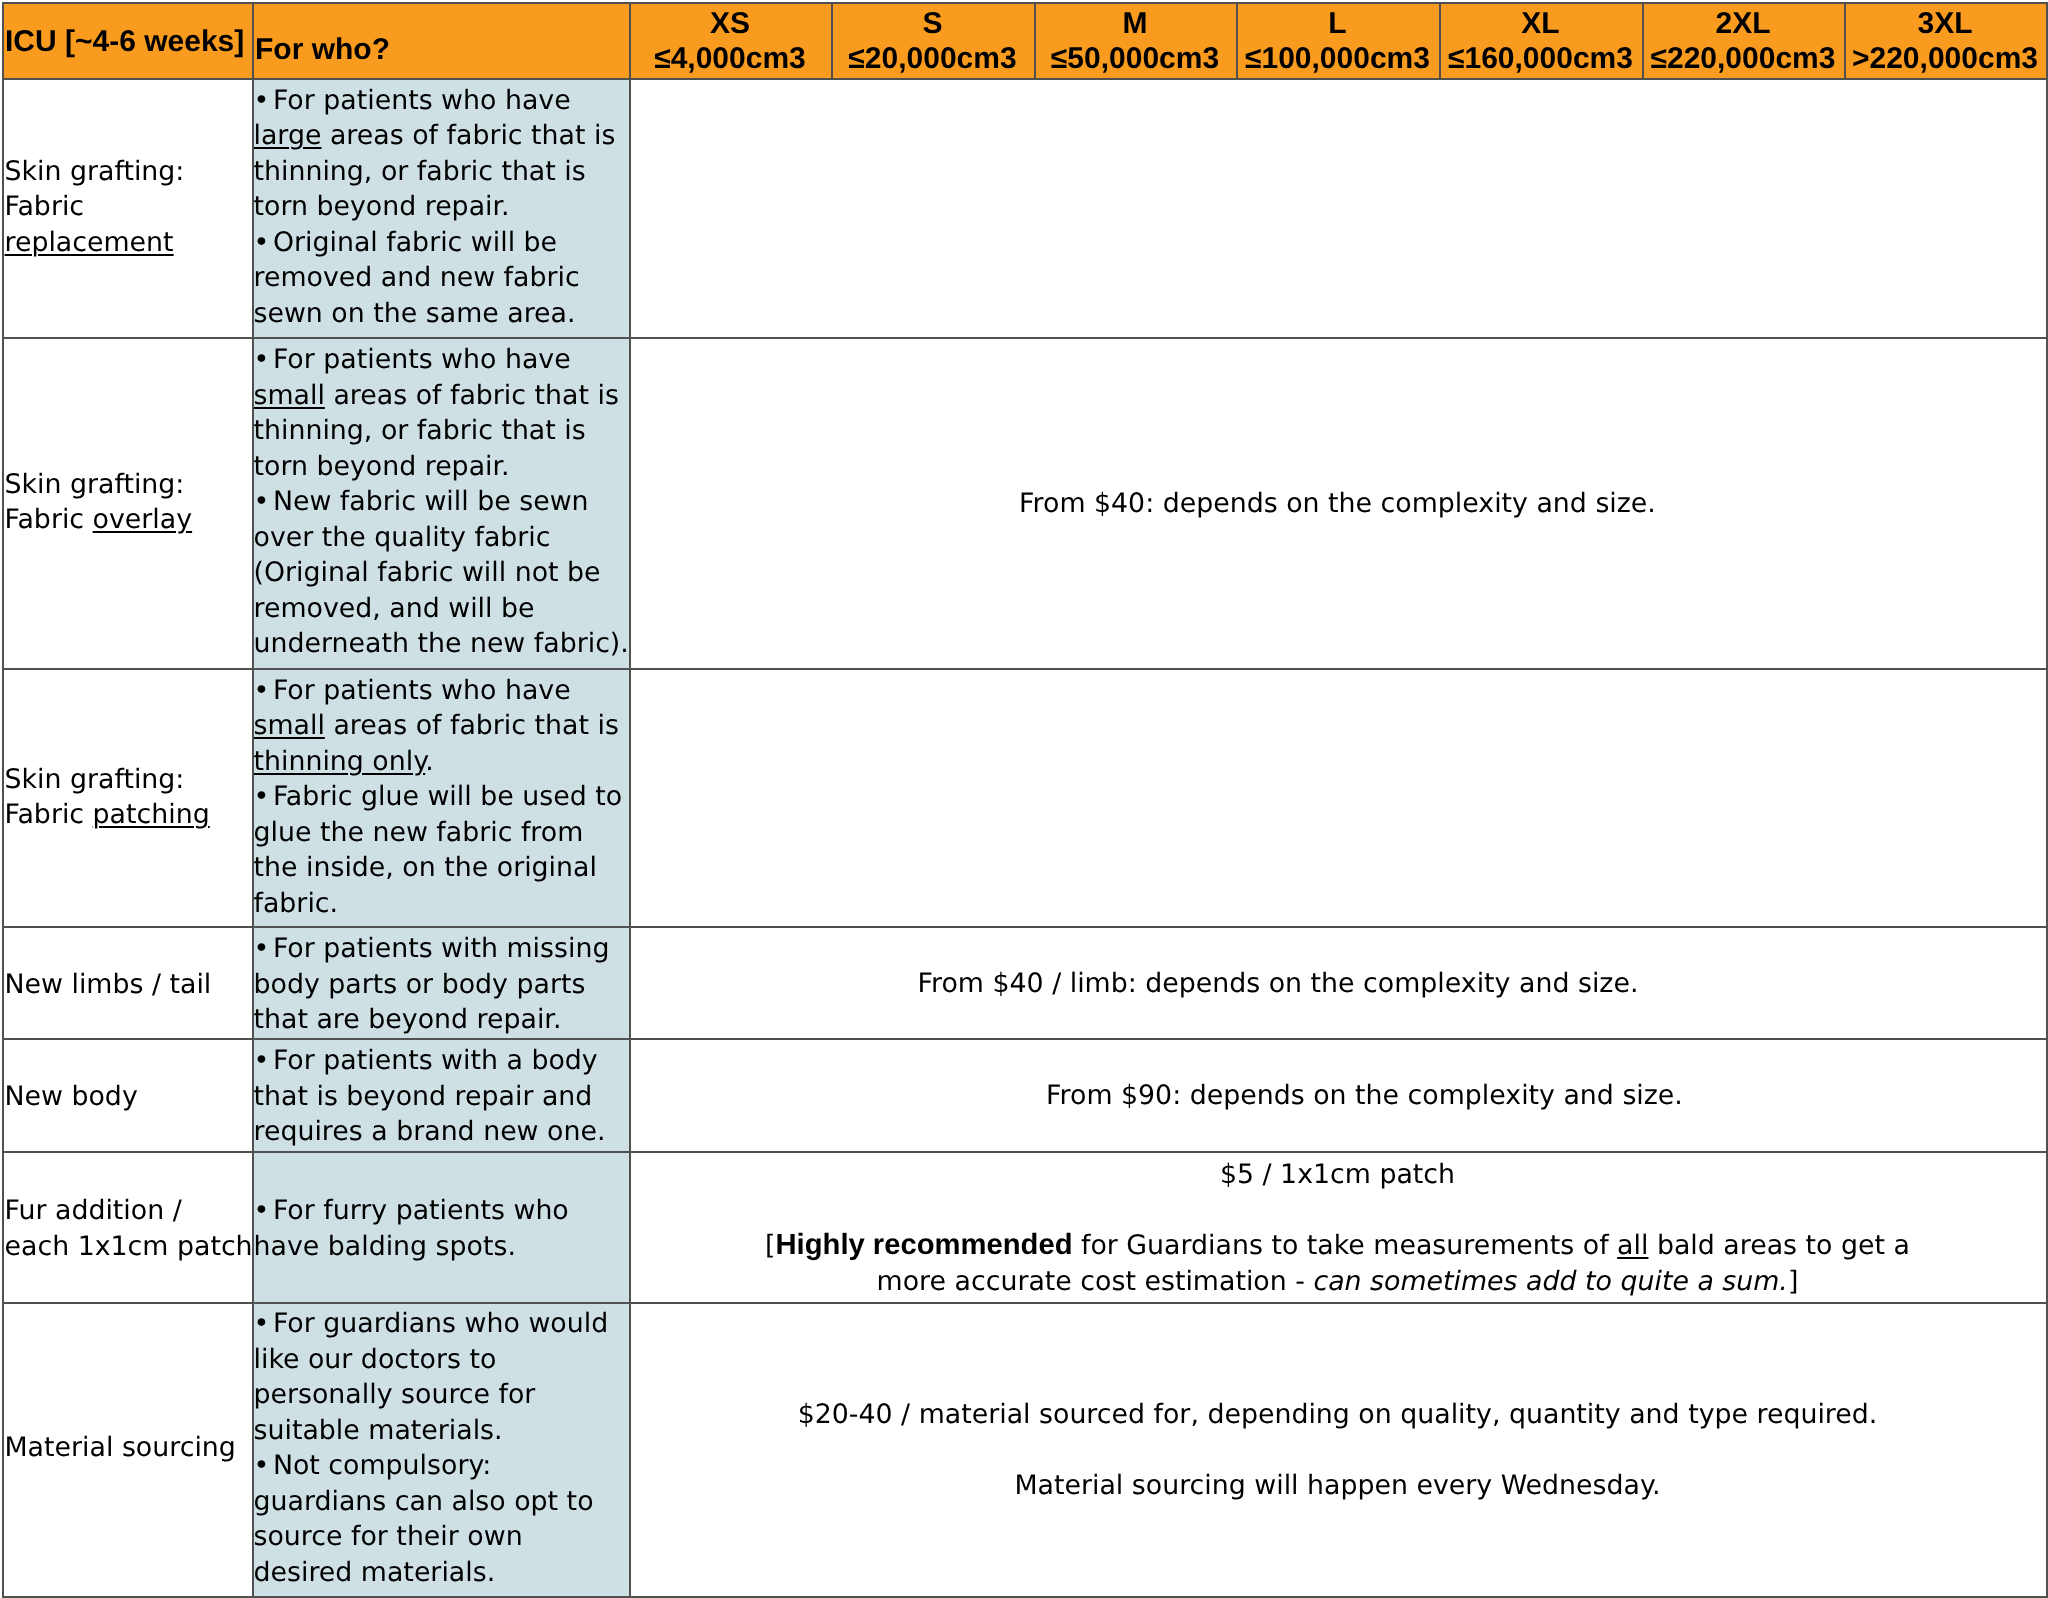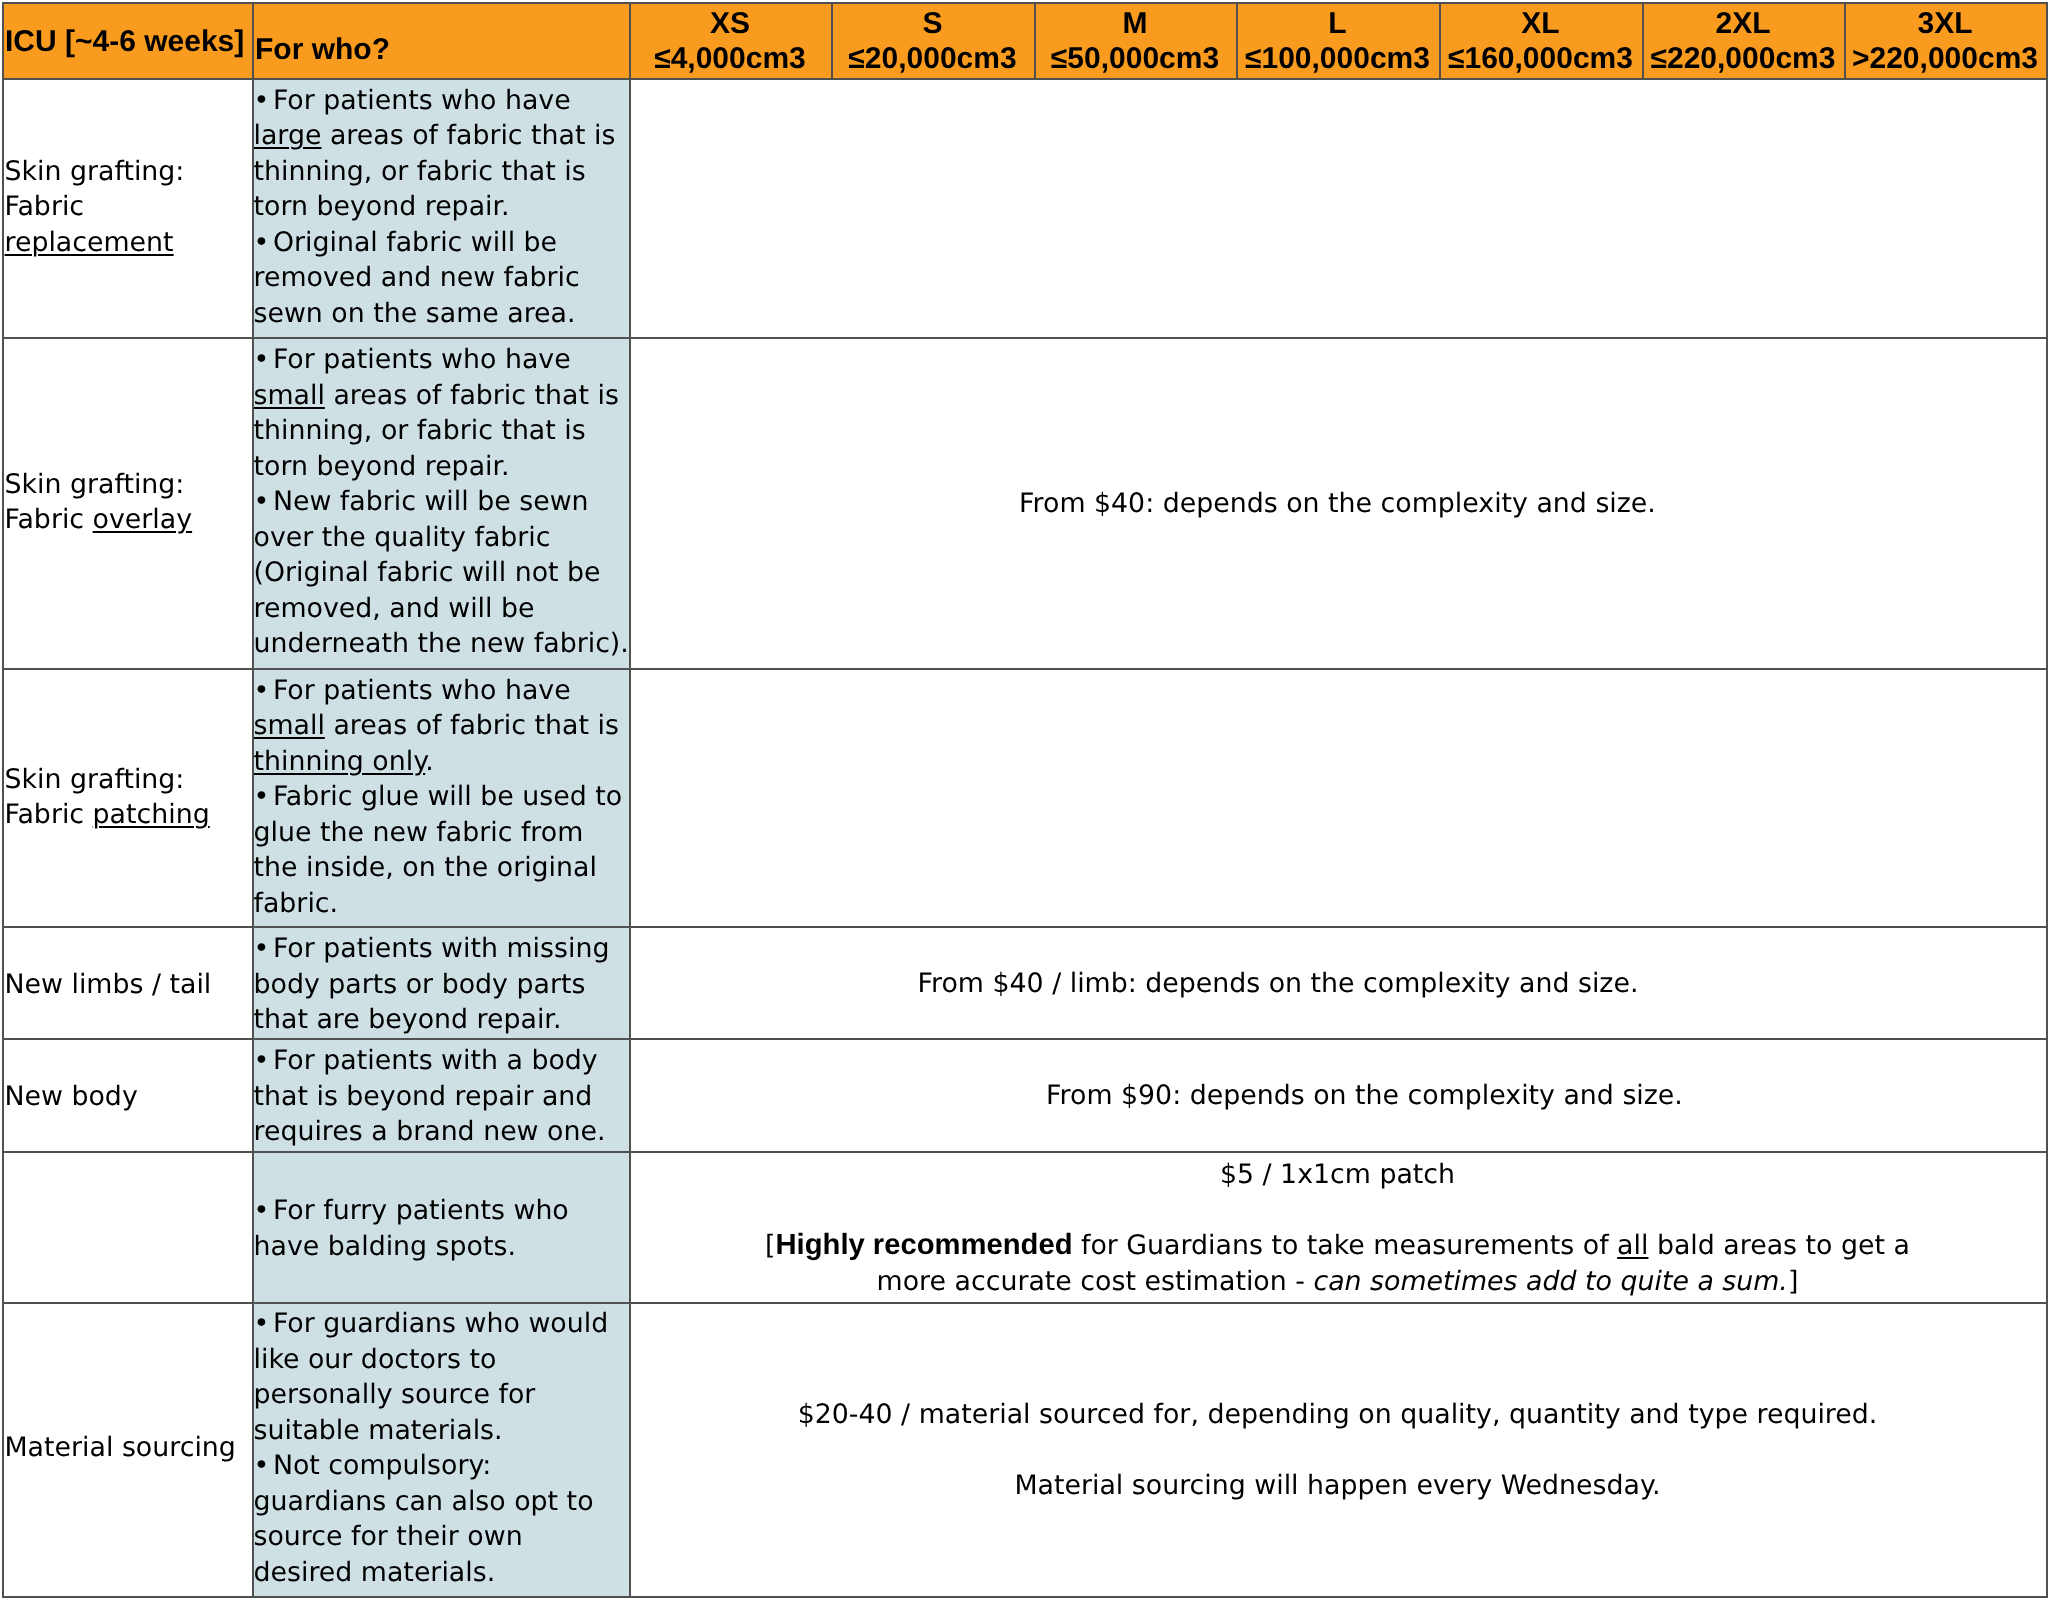--- a/index.html
+++ b/index.html
@@ -121,20 +121,24 @@
 <span class="txt" style="left:1.5px;top:76.0px;">that are beyond repair.</span>
 </div>
 <div class="cell" style="left:2px;top:1038px;width:250px;height:113px;">
 <span class="txt" style="left:2.5px;top:40.9px;">New body</span>
 </div>
 <div class="cell" style="left:252px;top:1038px;width:377px;height:113px;">
 <span class="txt bul" style="left:1.5px;top:5.3px;"><span class="bullet">•</span>For patients with a body</span>
 <span class="txt" style="left:1.5px;top:40.9px;">that is beyond repair and</span>
 <span class="txt" style="left:1.5px;top:76.3px;">requires a brand new one.</span>
 </div>
+<div class="cell" style="left:2px;top:1151px;width:250px;height:151px;">
+<span class="txt" style="left:2.5px;top:42.1px;">Fur addition /</span>
+<span class="txt" style="left:2.5px;top:77.6px;">each 1x1cm patch</span>
+</div>
 <div class="cell" style="left:252px;top:1151px;width:377px;height:151px;">
 <span class="txt bul" style="left:1.5px;top:42.1px;"><span class="bullet">•</span>For furry patients who</span>
 <span class="txt" style="left:1.5px;top:77.6px;">have balding spots.</span>
 </div>
 <div class="cell" style="left:2px;top:1302px;width:250px;height:294px;">
 <span class="txt" style="left:2.5px;top:128.2px;">Material sourcing</span>
 </div>
 <div class="cell" style="left:252px;top:1302px;width:377px;height:294px;">
 <span class="txt bul" style="left:1.5px;top:4.0px;"><span class="bullet">•</span>For guardians who would</span>
 <span class="txt" style="left:1.5px;top:39.5px;">like our doctors to</span>

